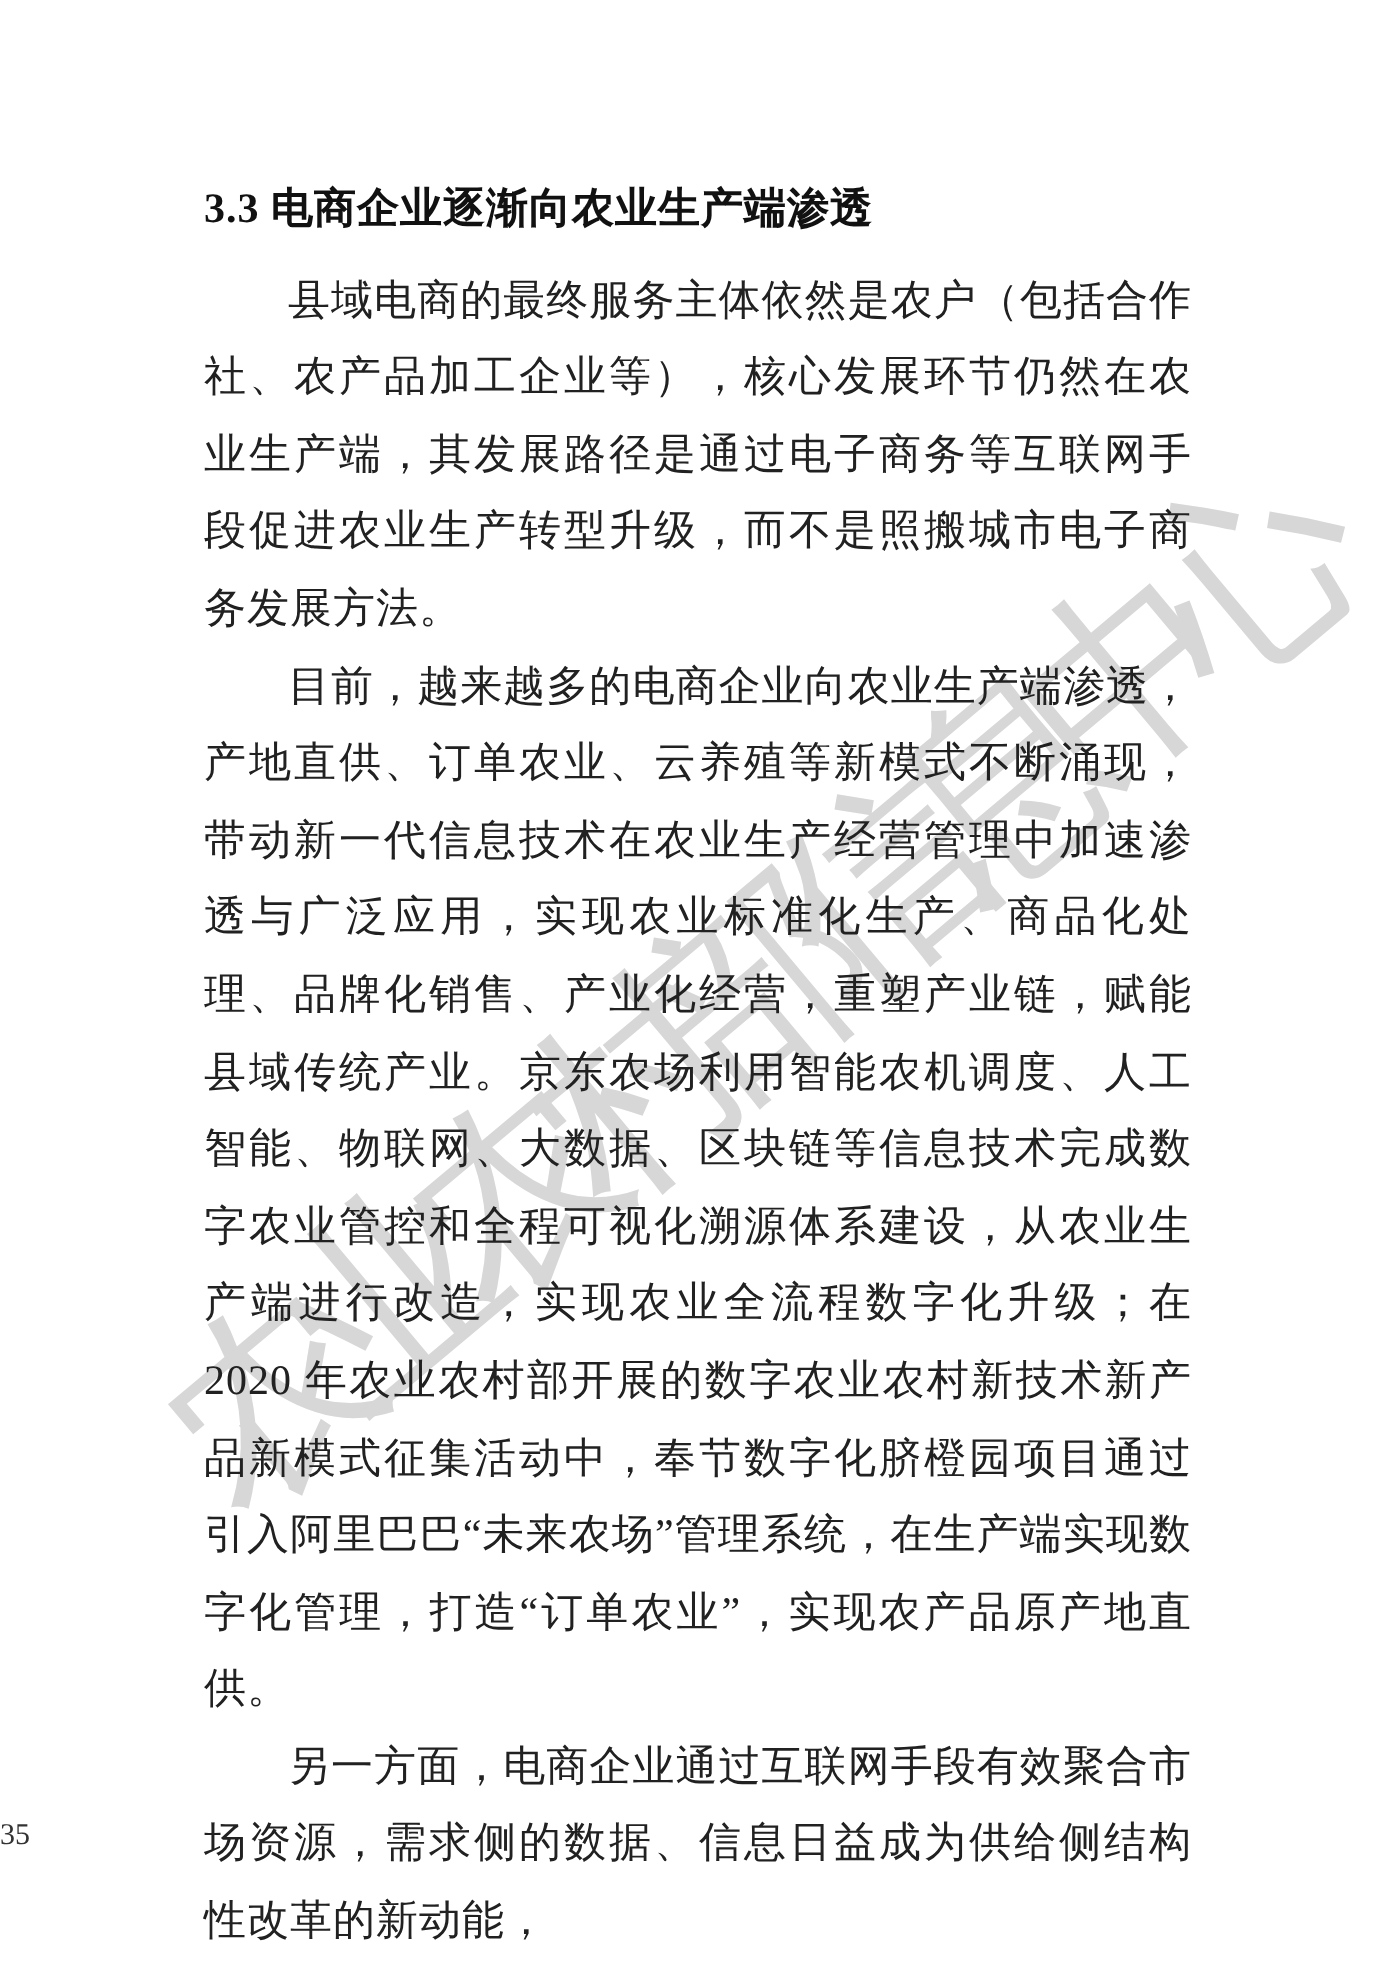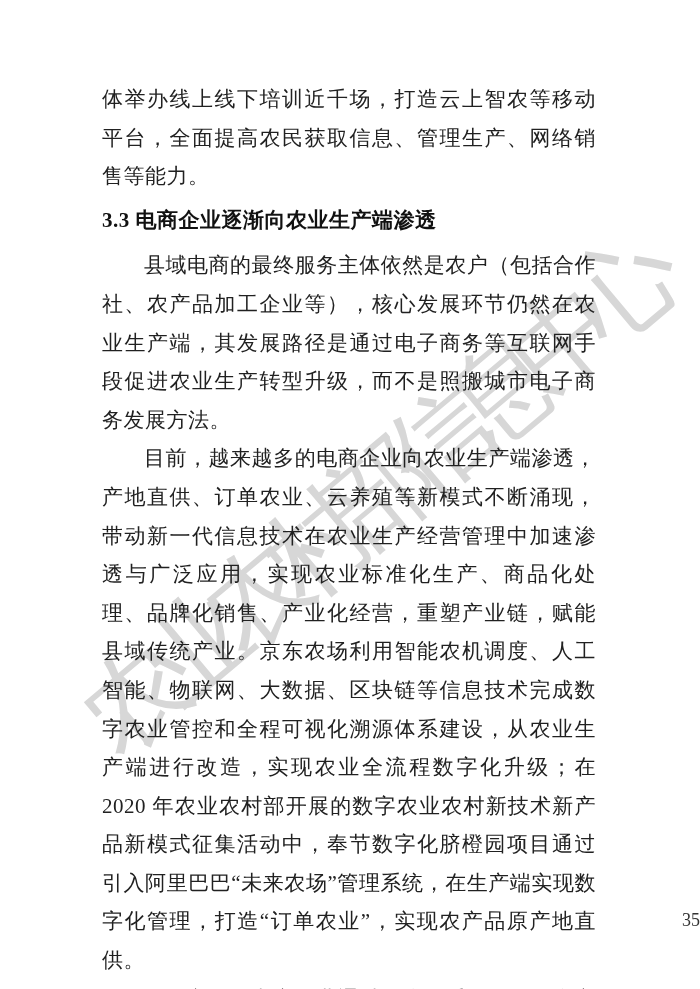--- a/index.html
+++ b/index.html
@@ -55,35 +55,34 @@
     line-height: 38.6px;
     margin: 5px 0 7px 0;
     text-align: left;
     color: #111111;
   }
   .page-number {
     position: absolute;
     left: 0;
     right: 0;
     top: 910px;
-    text-align: right;
-    font-size: 18px;
+    text-align: left;
+    font-size: 15px;
     color: #333333;
     z-index: 1;
   }
 </style>
 </head>
 <body>
 
 <div class="page">
 
   <div class="watermark">农业农村部信息中心</div>
 
   <div class="body-text">
-    <p class="para-continuation">体举办线上线下培训近千场，打造云上智农等移动平台，全面提高农民获取信息、管理生产、网络销售等能力。</p>
 
     <h2 class="section-heading">3.3 电商企业逐渐向农业生产端渗透</h2>
 
     <p class="para-indent">县域电商的最终服务主体依然是农户（包括合作社、农产品加工企业等），核心发展环节仍然在农业生产端，其发展路径是通过电子商务等互联网手段促进农业生产转型升级，而不是照搬城市电子商务发展方法。</p>
 
     <p class="para-indent">目前，越来越多的电商企业向农业生产端渗透，产地直供、订单农业、云养殖等新模式不断涌现，带动新一代信息技术在农业生产经营管理中加速渗透与广泛应用，实现农业标准化生产、商品化处理、品牌化销售、产业化经营，重塑产业链，赋能县域传统产业。京东农场利用智能农机调度、人工智能、物联网、大数据、区块链等信息技术完成数字农业管控和全程可视化溯源体系建设，从农业生产端进行改造，实现农业全流程数字化升级；在 2020 年农业农村部开展的数字农业农村新技术新产品新模式征集活动中，奉节数字化脐橙园项目通过引入阿里巴巴“未来农场”管理系统，在生产端实现数字化管理，打造“订单农业”，实现农产品原产地直供。</p>
 
     <p class="para-indent">另一方面，电商企业通过互联网手段有效聚合市场资源，需求侧的数据、信息日益成为供给侧结构性改革的新动能，</p>
   </div>
 

